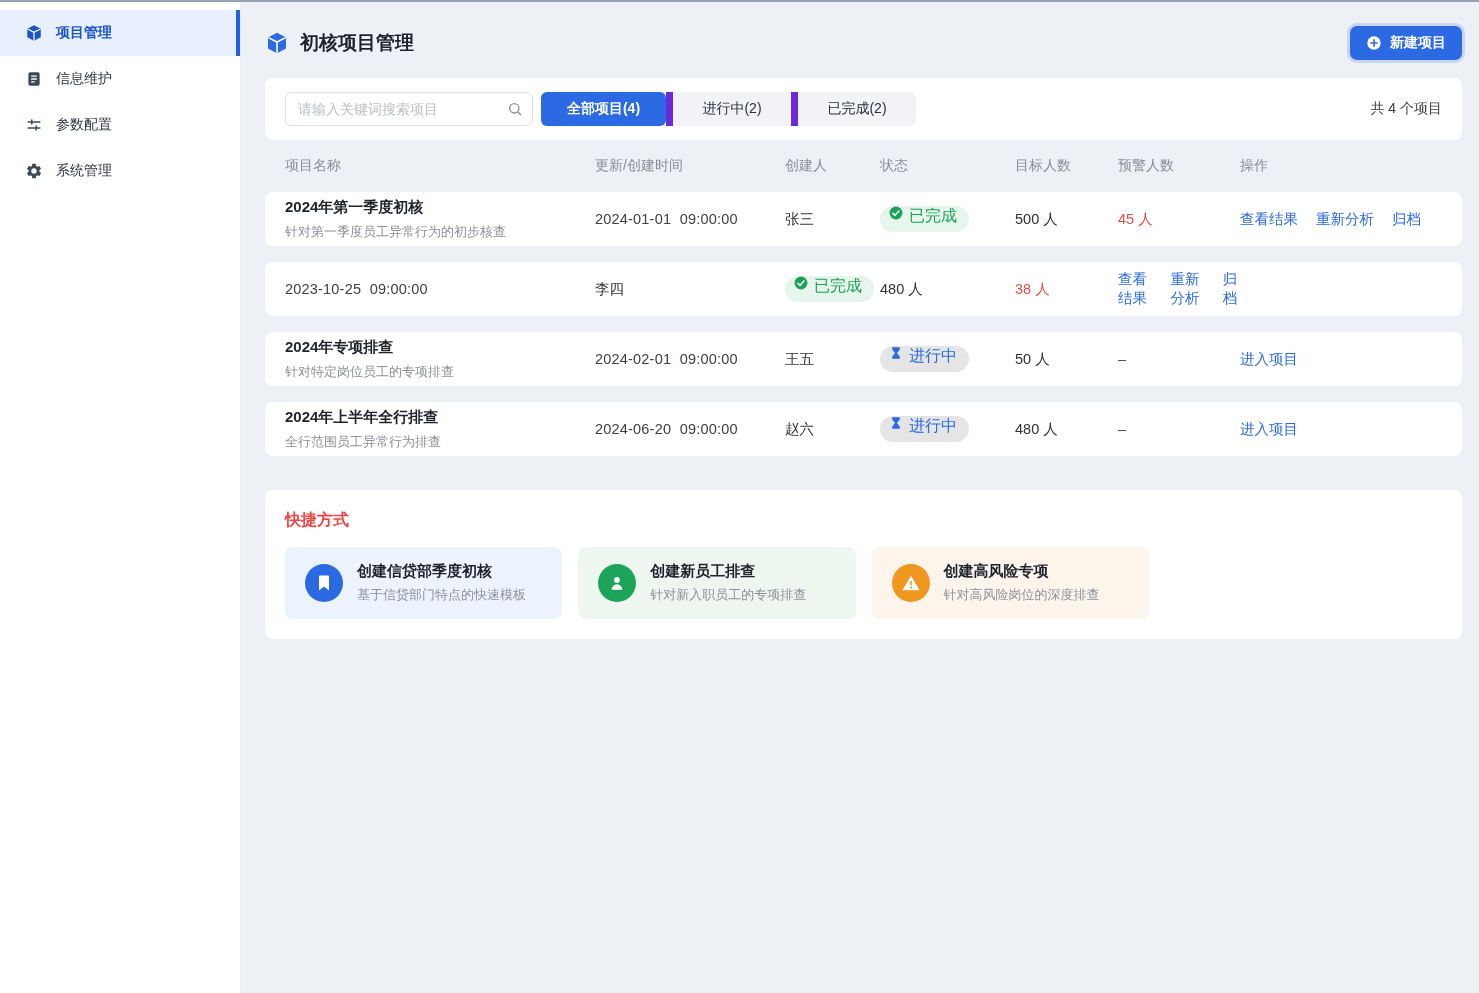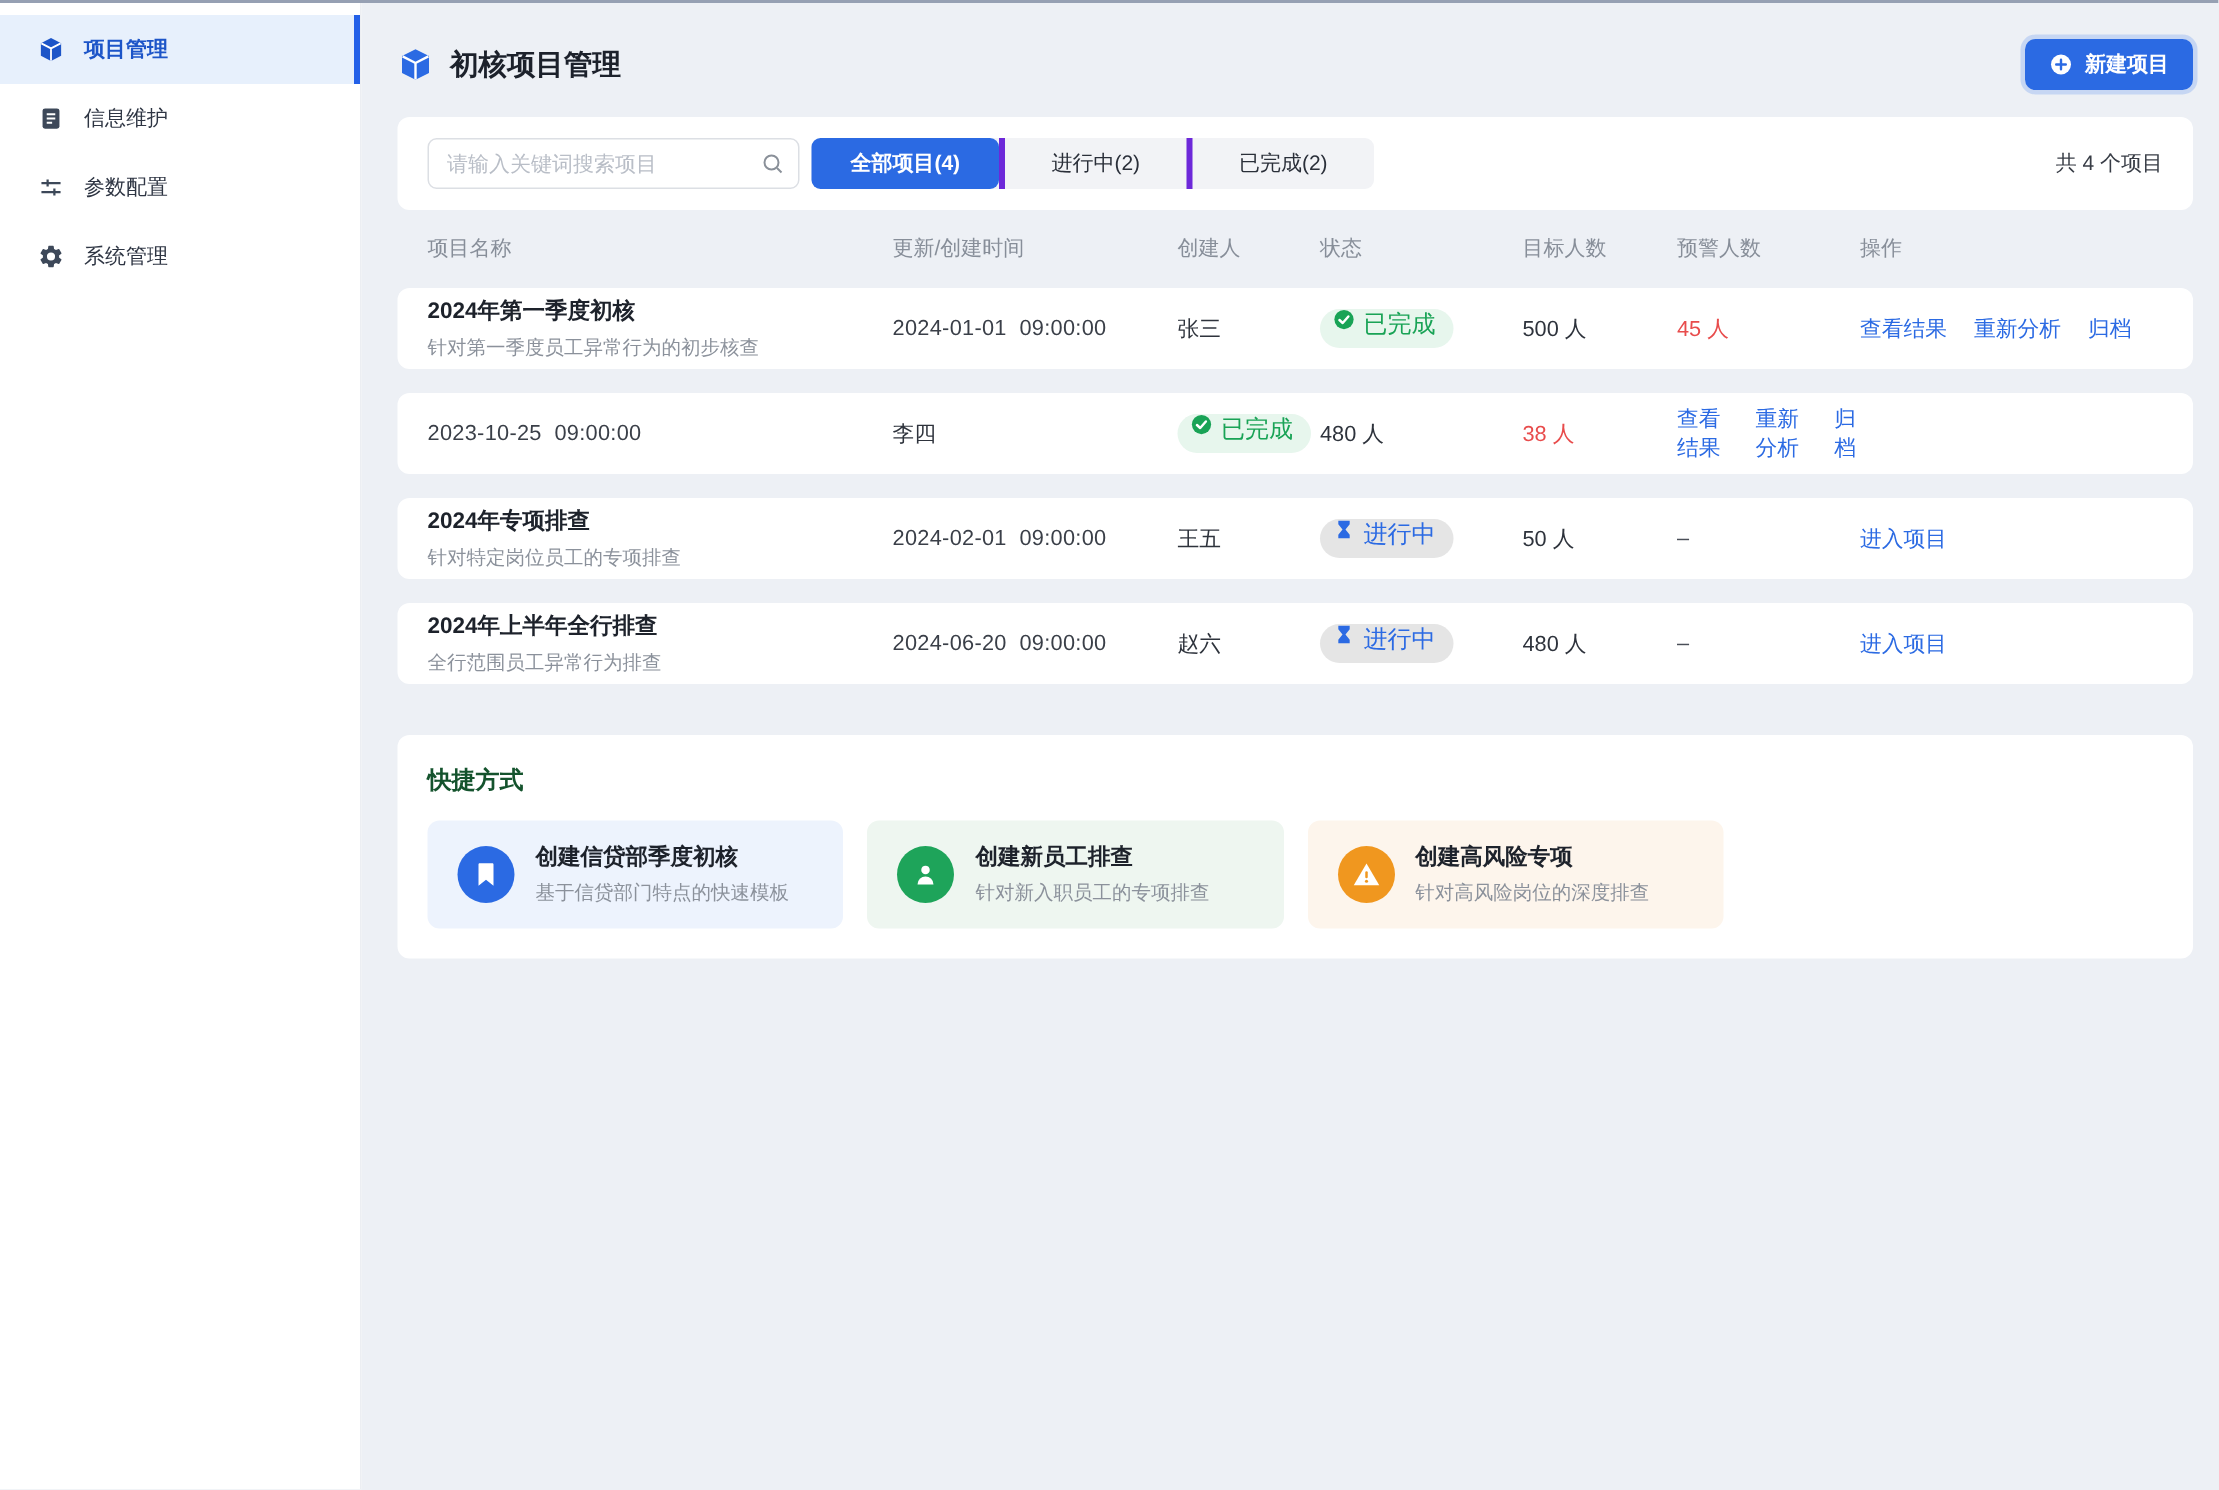--- a/index.html
+++ b/index.html
@@ -35,21 +35,21 @@
 
   .toolbar { margin-top:18px; background:#fff; border-radius:8px; height:62px; display:flex; align-items:center; padding:0 20px; }
   .search-wrap { position:relative; width:248px; }
   .search-input { width:100%; height:34px; border:1px solid #dcdfe4; border-radius:6px; padding:0 34px 0 12px;
     font-size:14px; color:#333; outline:none; font-family:inherit; background:#fff; }
   .search-input::placeholder { color:#b9bec7; }
   .search-icon { position:absolute; right:10px; top:50%; transform:translateY(-50%); width:16px; height:16px; color:#8a9099; cursor:pointer; }
   .search-icon svg { width:100%; height:100%; }
   .tabs { display:flex; margin-left:8px; background:#f2f3f6; border-radius:6px; height:34px; }
   .tab { width:125px; display:flex; align-items:center; justify-content:center; font-size:14px; color:#2a2f39; cursor:pointer; }
-  .tab:nth-child(n+2):not(.active) { border-left:4px solid #6d28d9; }
+  .tab:nth-child(n+2):not(.active) { border-left:7px solid #6d28d9; }
   .tab.active { background:#2b6ae3; color:#fff; font-weight:bold; border-radius:6px; border:none; }
   .count { margin-left:auto; font-size:14px; color:#383d46; }
 
   .grid-cols { display:grid; grid-template-columns:310px 190px 95px 135px 103px 122px 1fr; align-items:center; padding:0 20px; }
   .thead { height:52px; font-size:14px; color:#878e99; }
 
   .row-card { background:#fff; border-radius:8px; height:54px; margin-bottom:16px; }
   .row-title { font-size:15px; font-weight:bold; color:#1d222b; }
   .row-desc { font-size:13px; color:#8b919b; margin-top:6px; }
   .cell-time { font-size:14.5px; color:#3a3f48; white-space:pre; letter-spacing:.2px; }
@@ -58,21 +58,21 @@
   .cell-warning.alert { color:#e84c4c; }
   .badge { display:inline-flex; gap:6px; height:26px; padding:0 12px 0 9px; border-radius:13px; font-size:16px; width:fit-content; }
   .badge.done { background:#e7f6ed; color:#19a356; }
   .badge.progress { background:#e5e5e5; color:#2b6ae3; }
   .badge-icon { width:14px; height:14px; display:flex; }
   .badge-icon svg { width:100%; height:100%; }
   .actions { display:flex; gap:18px; font-size:14.5px; }
   .action-link { color:#2b6ae3; cursor:pointer; text-decoration:none; }
 
   .shortcuts { margin-top:34px; background:#fff; border-radius:8px; padding:20px; }
-  .shortcuts-title { font-size:16px; font-weight:bold; color:#14532d; }
+  .shortcuts-title { font-size:16px; font-weight:bold; color:#ef4444; }
   .sc-grid { display:grid; grid-template-columns:repeat(4,1fr); gap:16px; margin-top:16px; }
   .sc-card { border-radius:8px; height:72px; display:flex; align-items:center; gap:14px; padding-left:20px; cursor:pointer; }
   .sc-circle { width:38px; height:38px; border-radius:50%; flex-shrink:0; display:flex; align-items:center; justify-content:center; }
   .sc-circle svg { width:20px; height:20px; }
   .sc-title { font-size:15px; font-weight:bold; color:#1d222b; }
   .sc-desc { font-size:13px; color:#8b919b; margin-top:5px; }
 </style>
 </head>
 <body>
 

